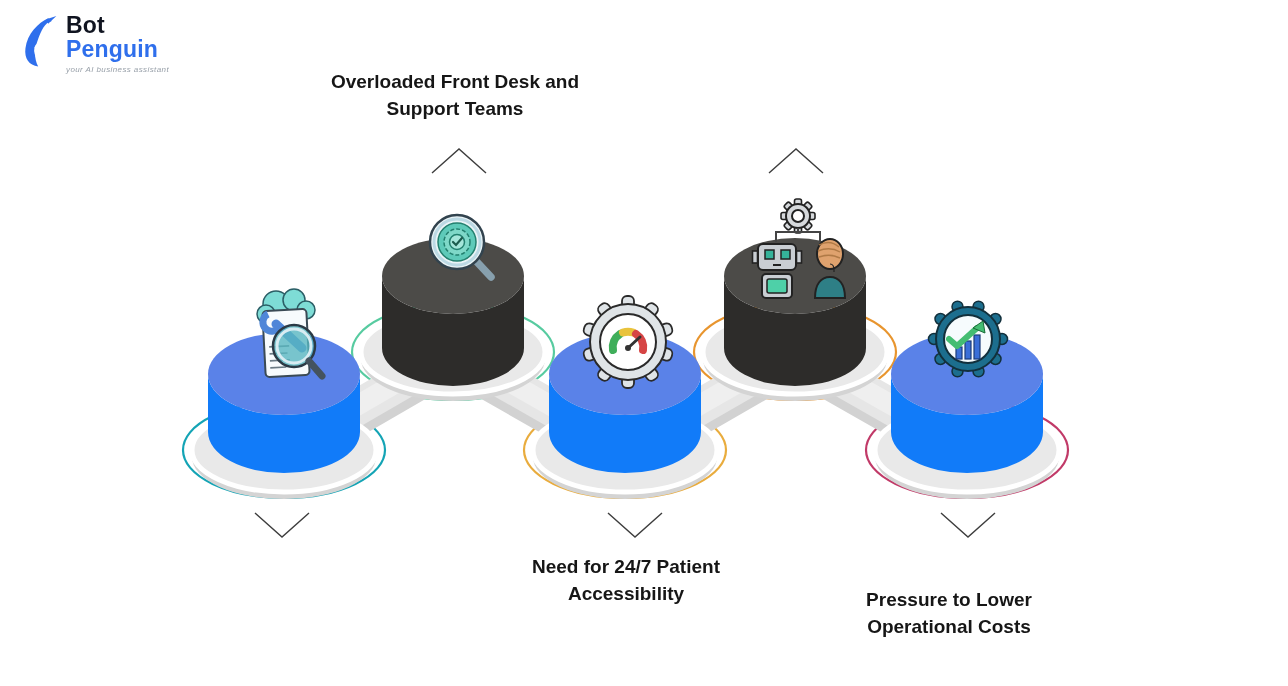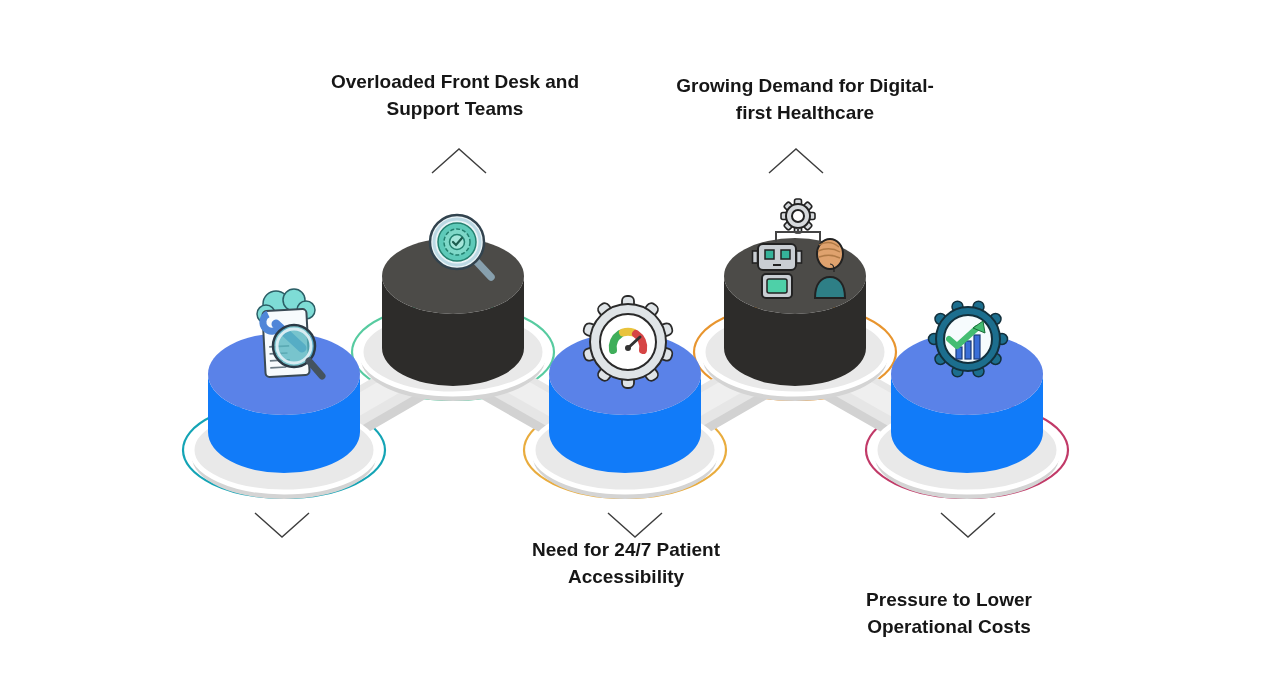--- a/index.html
+++ b/index.html
@@ -23,20 +23,32 @@
   .label{position:absolute;text-align:center;font-size:19px;line-height:26.5px;
          font-weight:600;color:#161616;}
   .chev{position:absolute;width:60px;height:30px;}
   .chev svg{display:block;}
 </style>
 </head>
 <body>
 
 <div class="stage">
 
+  <div class="logo">
+    <svg width="40" height="56" viewBox="0 0 44 58">
+      <path d="M31,3 C20,8 8,20 6,36 C4.5,47 10,55 20,56 C15.5,47 15.5,37 19.5,27 C23.5,16 27,8 35,6 Z" fill="#2f6fec"></path>
+      <path d="M29,4 L40,0.5 L31,9 Z" fill="#2f6fec"></path>
+      <ellipse cx="21.5" cy="41" rx="5.5" ry="10.5" fill="#ffffff" transform="rotate(-14 21.5 41)"></ellipse>
+    </svg>
+    <div class="logo-text">
+      <span class="logo-bot">Bot</span>
+      <span class="logo-penguin">Penguin</span>
+      <span class="logo-tag">your AI business assistant</span>
+    </div>
+  </div>
 
   <svg class="base-svg" width="1288" height="686" viewBox="0 0 1288 686">
 
     <ellipse cx="284" cy="450" rx="101" ry="48" fill="none" stroke-width="2.2" stroke="#14a4b5"></ellipse>
     <ellipse cx="453" cy="352" rx="101" ry="48" fill="none" stroke-width="2.2" stroke="#57cba0"></ellipse>
     <ellipse cx="625" cy="450" rx="101" ry="48" fill="none" stroke-width="2.2" stroke="#e9ac3d"></ellipse>
     <ellipse cx="795" cy="352" rx="101" ry="48" fill="none" stroke-width="2.2" stroke="#e8952e"></ellipse>
     <ellipse cx="967" cy="450" rx="101" ry="48" fill="none" stroke-width="2.2" stroke="#c13a68"></ellipse>
 
     <g>
@@ -231,17 +243,16 @@
         <polyline points="3,3 30,27 57,3" fill="none" stroke="#3d3d3d" stroke-width="1.4"></polyline>
       </svg>
   </div>
   <div class="chev" style="left:938px;top:510px;">
     <svg width="60" height="30" viewBox="0 0 60 30">
         <polyline points="3,3 30,27 57,3" fill="none" stroke="#3d3d3d" stroke-width="1.4"></polyline>
       </svg>
   </div>
 
   <div class="label" style="left:295px;top:69px;width:320px;text-align:center;">Overloaded Front Desk and Support Teams</div>
-  <div class="label" style="left:660px;top:73px;width:290px;">Growing Demand for Digital-first Healthcare</div>
-  <div class="label" style="left:496px;top:537px;width:260px;">Need for 24/7 Patient Accessibility</div>
+  <div class="label" style="left:496px;top:554px;width:260px;">Need for 24/7 Patient Accessibility</div>
   <div class="label" style="left:834px;top:571px;width:230px;margin-top:16px;">Pressure to Lower Operational Costs</div>
 
 </div>
 
 </body></html>

